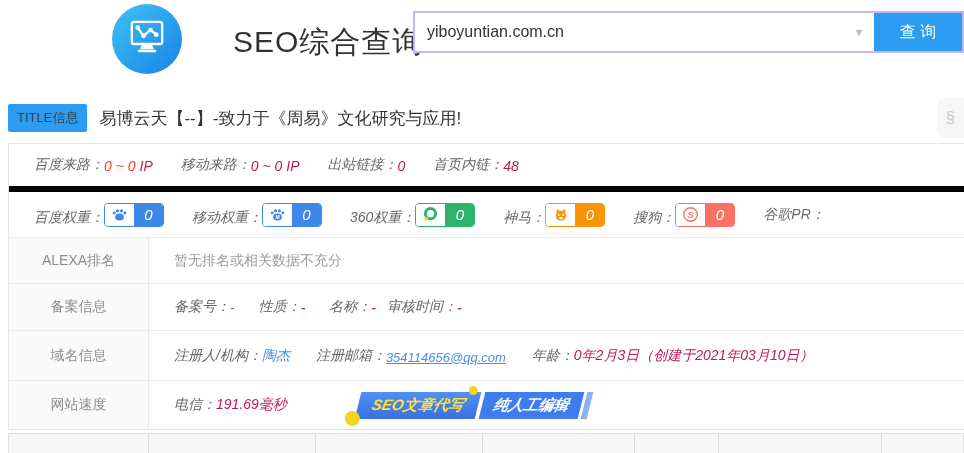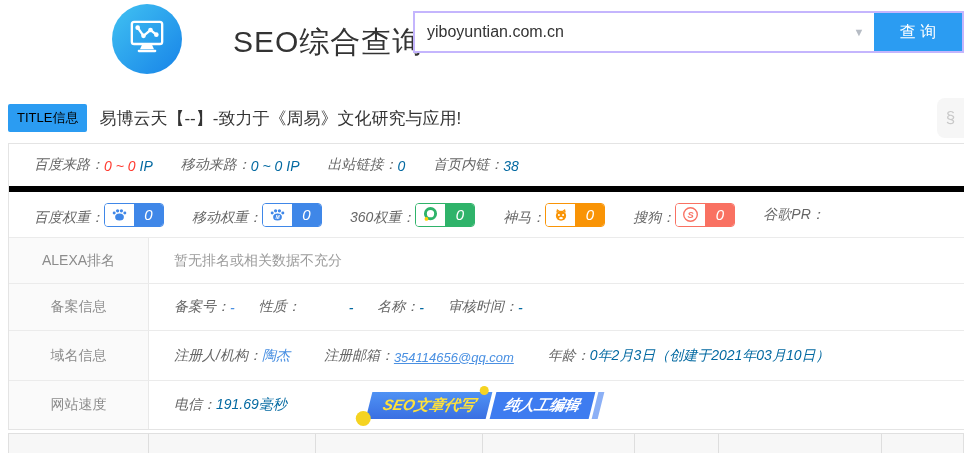--- a/index.html
+++ b/index.html
@@ -17,41 +17,41 @@
     display:flex; border:2px solid #c4b5fd; background:#fff; }
   .search-input { flex:1; border:none; outline:none; font-size:16px; color:#333;
     padding:0 12px; font-family:"Liberation Sans","DejaVu Sans",sans-serif; }
   .dd-arrow { width:30px; display:flex; align-items:center; justify-content:center;
     color:#b6bcc4; font-size:11px; cursor:pointer; }
   .search-btn { width:88px; background:#2b9cf2; color:#fff; border:none; font-size:16px;
     cursor:pointer; font-family:inherit; }
 
   
   .title-bar { position:absolute; left:8px; top:104px; height:28px; display:flex; align-items:center; }
-  .title-badge { background:#2b9cf2; color:#000000; font-size:13px; padding:5px 9px; border-radius:2px; }
+  .title-badge { background:#2b9cf2; color:#404040; font-size:13px; padding:5px 9px; border-radius:2px; }
   .title-text { margin-left:12px; font-size:17px; color:#333; }
   .side-widget { position:absolute; right:0; top:98px; width:27px; height:40px; background:#f6f6f6;
     border-radius:8px 0 0 8px; display:flex; align-items:center; justify-content:center;
     color:#c9c9c9; font-size:17px; cursor:pointer; }
 
   
   .info-table { position:absolute; left:8px; top:143px; width:956px;
     border:1px solid #e4e4e4; border-right:none; font-size:14px; }
   .t-row { display:flex; border-top:1px solid #ebebeb; }
   .t-row:first-child { border-top:none; }
   .t-label { width:140px; flex:0 0 140px; background:#fafafa; border-right:1px solid #e9e9e9;
     display:flex; align-items:center; justify-content:center; color:#8c8c8c; }
   .t-content { flex:1; display:flex; flex-direction:column; justify-content:center; }
   .c-line { display:flex; align-items:center; padding-left:25px; }
   .sub-a { height:42px; }
   .sub-b { height:51px; border-top:6px solid #000000; }
-  .h45 { height:45px; } .h46 { height:46px; } .h49 { height:49px;gap:8px; } .h48 { height:48px; }
+  .h45 { height:45px; } .h46 { height:46px; } .h49 { height:49px; } .h48 { height:48px; }
   .grp { display:flex; align-items:flex-end; margin-right:28px; white-space:nowrap;font-style:italic; }
   .lbl { color:#666; }
-  .val { color:#0369a1; }
+  .val { color:#be185d; }
   .red { color:#ff3b30; }
   .link { color:#4a90e2; }
   .gray { color:#9b9b9b; }
   .email-link { color:#4a90e2; font-size:13px; text-decoration:underline; }
 
   
   .wbadge { display:inline-flex; height:24px; border:1px solid #999; border-radius:4px; overflow:hidden; }
   .w-ico { width:29px; background:#fff; display:flex; align-items:center; justify-content:center; }
   .w-num { width:29px; display:flex; align-items:center; justify-content:center;
     color:#fff; font-size:15px; }
@@ -124,21 +124,21 @@
             <span class="lbl">移动来路：</span>
             <span class="val">0 ~ 0</span>
             <span class="val" style="margin-left:4px;">IP</span>
           </span>
           <span class="grp">
             <span class="lbl">出站链接：</span>
             <span class="val">0</span>
           </span>
           <span class="grp">
             <span class="lbl">首页内链：</span>
-            <span class="val">38</span>
+            <span class="val">48</span>
           </span>
         </div>
         <div class="c-line sub-b">
 
           <span class="grp">
             <span class="lbl">百度权重：</span>
             <span class="wbadge" style="border-color: rgb(63, 135, 232);">
               <span class="w-ico">
                 <svg width="17" height="15" viewBox="0 0 24 20">
                     <g fill="#3f87e8">
@@ -235,25 +235,25 @@
     </div>
 
     <div class="t-row">
       <div class="t-label">备案信息</div>
       <div class="t-content">
         <div class="c-line h46">
           <span class="grp" style="margin-right:24px;">
             <span class="lbl">备案号：</span>
             <span class="link">-</span>
           </span>
-          <span class="grp" style="margin-right:24px;gap:48px;">
+          <span class="grp" style="margin-right:24px;">
             <span class="lbl">性质：</span>
             <span class="val">-</span>
           </span>
-          <span class="grp" style="margin-right:24px;">
+          <span class="grp" style="margin-right:11px;">
             <span class="lbl">名称：</span>
             <span class="val">-</span>
           </span>
           <span class="grp">
             <span class="lbl">审核时间：</span>
             <span class="val">-</span>
           </span>
         </div>
       </div>
     </div>
@@ -275,21 +275,21 @@
             <span class="val">0年2月3日（创建于2021年03月10日）</span>
           </span>
         </div>
       </div>
     </div>
 
     <div class="t-row">
       <div class="t-label">网站速度</div>
       <div class="t-content">
         <div class="c-line h48">
-          <span class="grp" style="margin-right:16px;">
+          <span class="grp" style="margin-right:5px;">
             <span class="lbl">电信：</span>
             <span class="val">191.69毫秒</span>
           </span>
           <span class="ad-banner">
             <span class="ad-seg1">SEO文章代写</span>
             <span class="ad-seg2">纯人工编辑</span>
             <span class="ad-tail"></span>
             <span class="dot-big"></span>
             <span class="dot-small"></span>
           </span>

